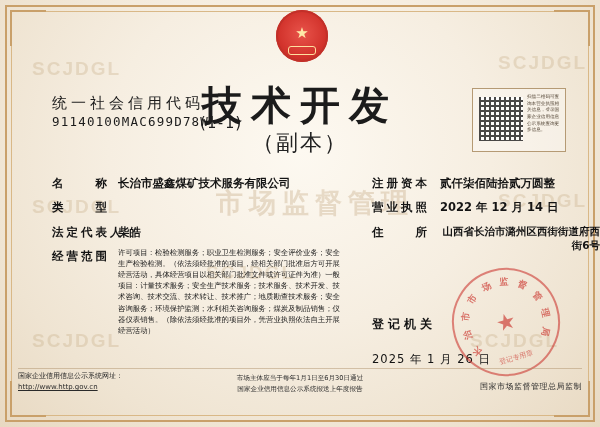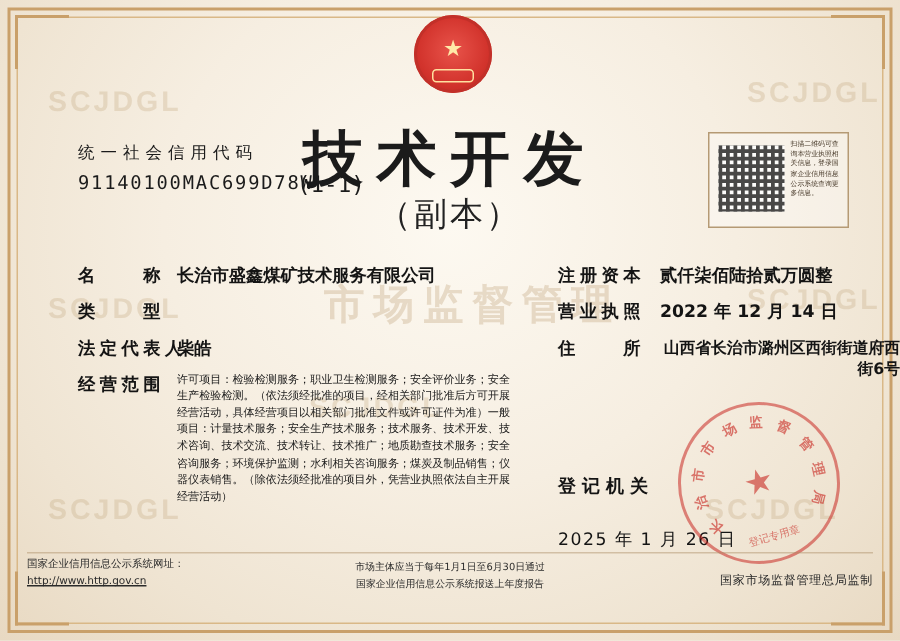--- a/index.html
+++ b/index.html
@@ -73,21 +73,21 @@
     position:absolute;left:0;right:0;top:78px;text-align:center;
     font-size:40px;font-weight:bold;color:#1b1b1b;letter-spacing:9px;
     font-family:"DejaVu Sans","Liberation Sans",sans-serif;
   }
   .subtitle{
     position:absolute;left:0;right:0;top:128px;text-align:center;
     font-size:22px;color:#222;letter-spacing:2px;
   }
   .credit-label{
     position:absolute;left:52px;top:94px;
-    font-size:11px;color:#1b1b1b;letter-spacing:4px;
+    font-size:15px;color:#1b1b1b;letter-spacing:4px;
   }
   .credit-code{
     position:absolute;left:52px;top:114px;
     font-size:12.5px;color:#1b1b1b;letter-spacing:1.2px;
     font-family:"DejaVu Sans Mono","Liberation Mono",monospace;
   }
   .credit-suffix{
     position:absolute;left:182px;top:114px;font-size:15px;color:#1b1b1b;
     font-family:"DejaVu Sans Mono","Liberation Mono",monospace;
     padding-left:16px;

